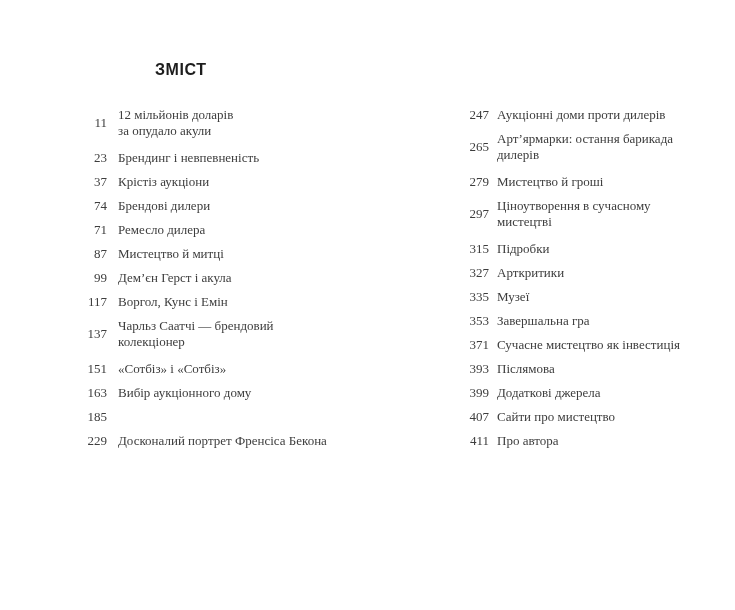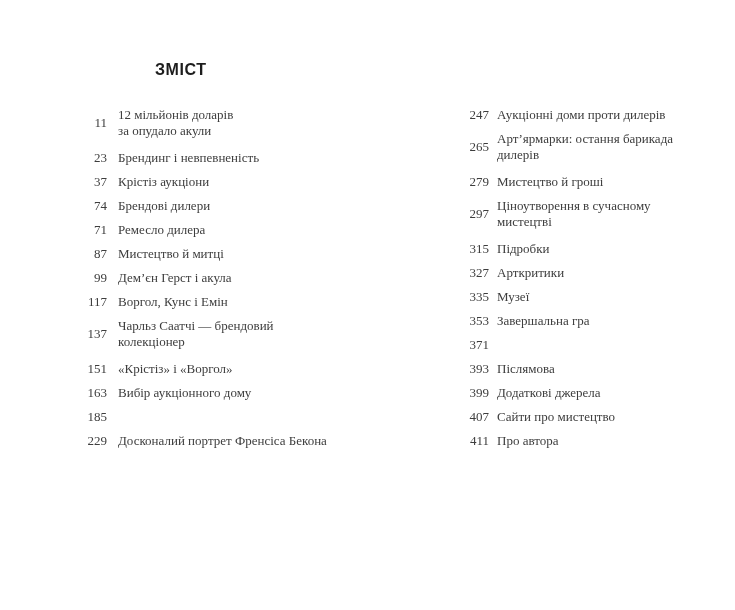--- a/index.html
+++ b/index.html
@@ -104,21 +104,21 @@
         <span class="num">117</span>
         <span class="titl">Воргол, Кунс і Емін</span>
       </div>
       <div class="entry two-line">
         <span class="num">137</span>
         <span class="titl">Чарльз Саатчі — брендовий
 колекціонер</span>
       </div>
       <div class="entry">
         <span class="num">151</span>
-        <span class="titl">«Крістіз» і «Воргол»</span>
+        <span class="titl">«Сотбіз» і «Сотбіз»</span>
       </div>
       <div class="entry">
         <span class="num">163</span>
         <span class="titl">Вибір аукціонного дому</span>
       </div>
       <div class="entry">
         <span class="num">185</span>
       </div>
       <div class="entry">
         <span class="num">229</span>
@@ -156,20 +156,21 @@
       <div class="entry">
         <span class="num">335</span>
         <span class="titl">Музеї</span>
       </div>
       <div class="entry">
         <span class="num">353</span>
         <span class="titl">Завершальна гра</span>
       </div>
       <div class="entry">
         <span class="num">371</span>
+        <span class="titl">Сучасне мистецтво як інвестиція</span>
       </div>
       <div class="entry">
         <span class="num">393</span>
         <span class="titl">Післямова</span>
       </div>
       <div class="entry">
         <span class="num">399</span>
         <span class="titl">Додаткові джерела</span>
       </div>
       <div class="entry">

